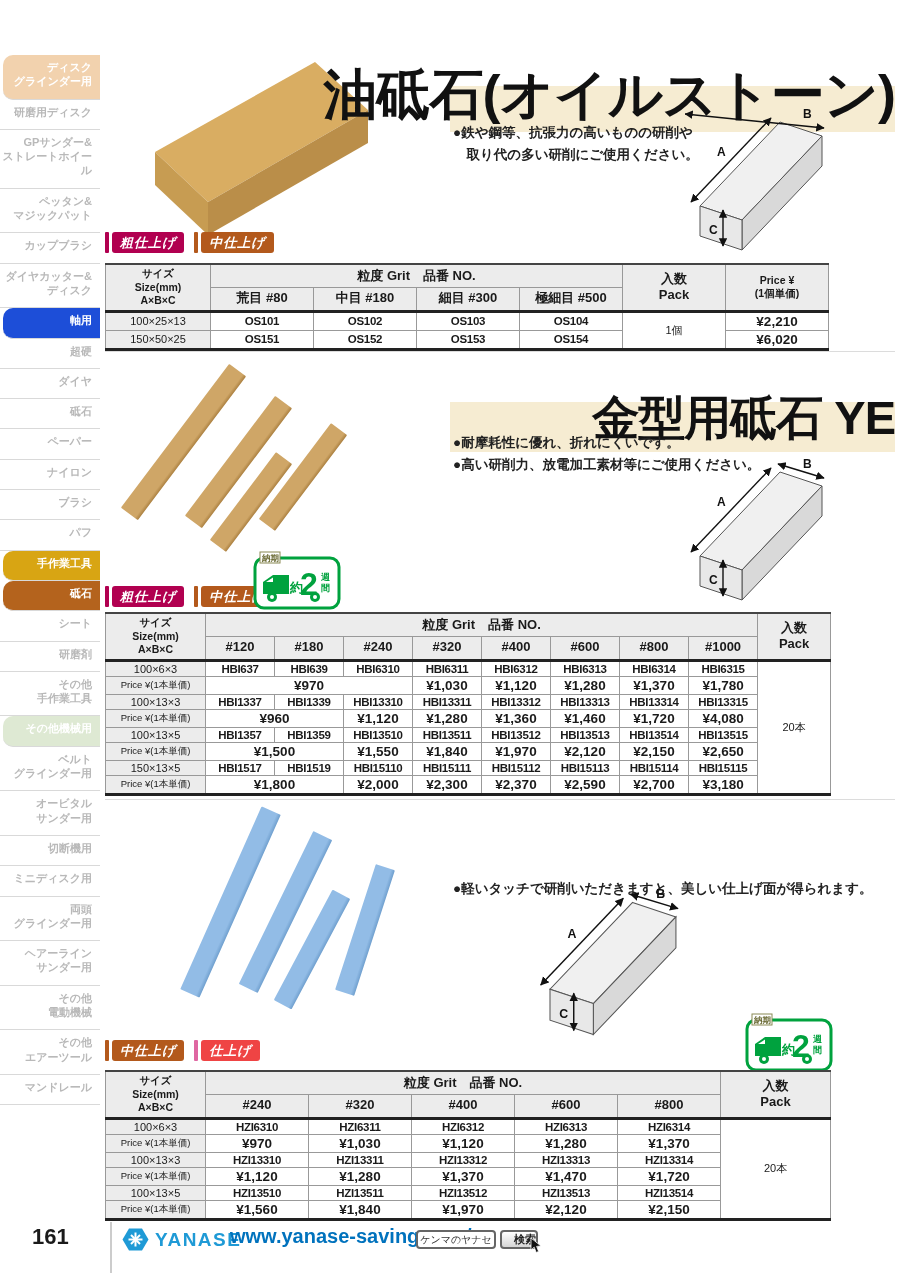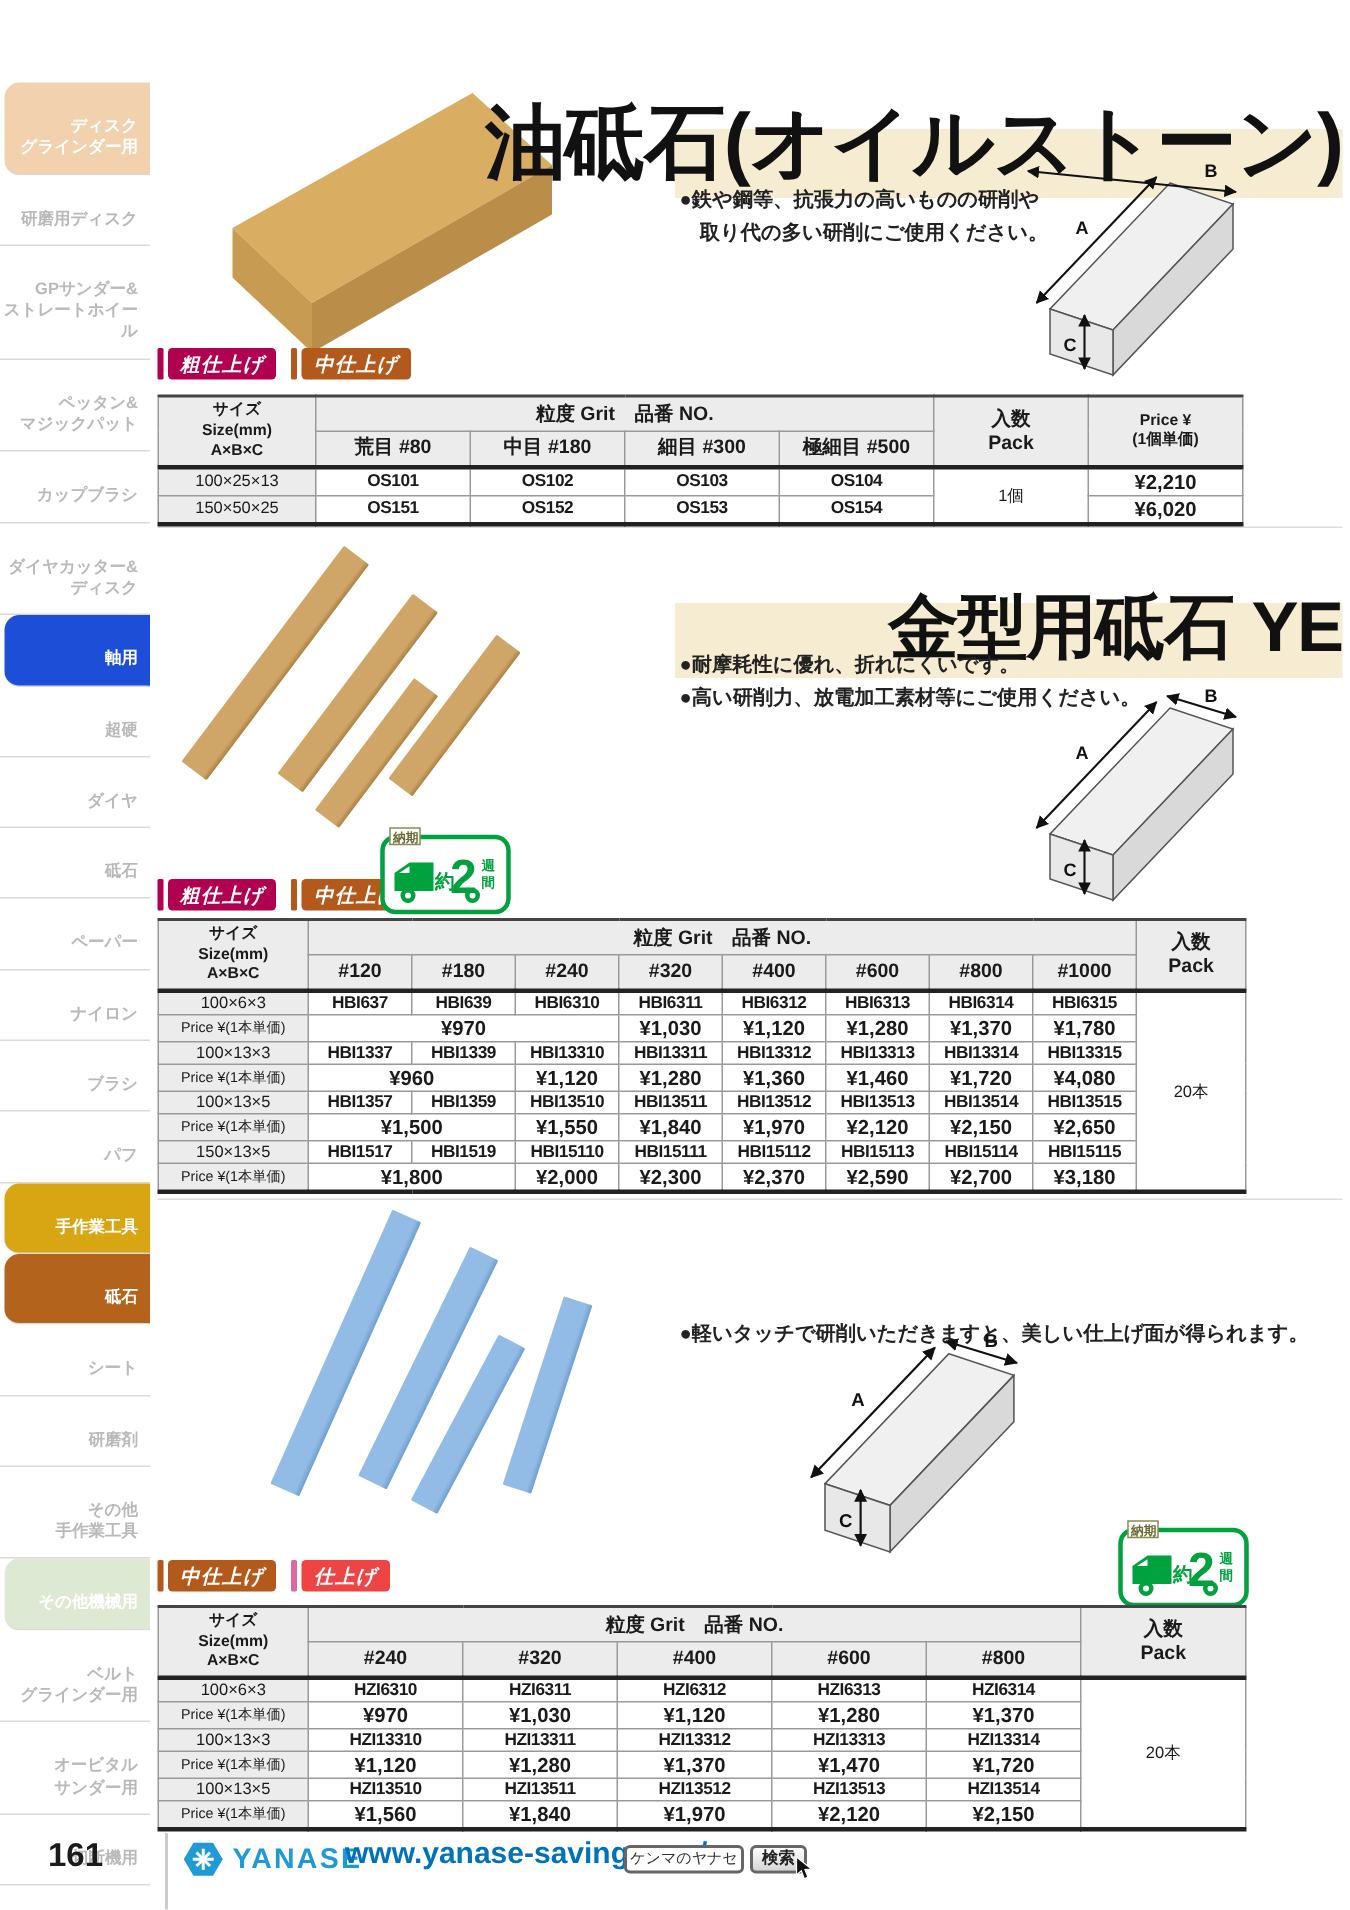--- a/index.html
+++ b/index.html
@@ -2,21 +2,21 @@
 <html><head>
 <meta charset="utf-8">
 <style>
   * { box-sizing: border-box; }
   body { margin:0; background:#fff; font-family:"Liberation Sans","DejaVu Sans",sans-serif; }
   #page { position:relative; width:900px; height:1273px; background:#fff; overflow:hidden; }
 
   
   #sidebar { position:absolute; left:0; top:55px; width:100px; }
   .side-item { font-size:11px; font-weight:bold; color:#b9b9b9; text-align:right;
-    padding:22px 8px 10px 2px; border-bottom:1px solid #d9d9d9; white-space:pre-line; line-height:1.3; }
+    padding:5px 8px 10px 2px; border-bottom:1px solid #d9d9d9; white-space:pre-line; line-height:1.3; }
   .side-item.active { color:#fff; border-radius:10px 0 0 10px; margin-left:3px; }
   #page-num { position:absolute; left:32px; top:1224px; font-size:22px; font-weight:bold; color:#1a1a1a; }
 
   
   #main { position:absolute; left:105px; top:0; width:790px; height:1273px; }
   .sep { position:absolute; left:0; width:790px; height:1px; background:#dcdcdc; }
 
   .title-wrap { position:absolute; }
   .title-band { position:absolute; background:#f6ecd2; right:0; }
   .sec-title { position:absolute; right:0; bottom:0; font-weight:bold; color:#111; white-space:nowrap; letter-spacing:-1px; }
@@ -56,21 +56,21 @@
 
   
   #footer-divider { position:absolute; left:110px; top:1222px; width:2px; height:51px; background:#ccc; }
   #brand { position:absolute; left:122px; top:1227px; display:flex; align-items:center; gap:6px; }
   #brand-name { font-size:19px; font-weight:bold; color:#1f9ad6; letter-spacing:1.5px; }
   #site-url { position:absolute; left:230px; top:1225px; font-size:20px; font-weight:bold; color:#0072bd; }
   #search-box { position:absolute; left:416px; top:1230px; width:80px; height:19px; border:2px solid #666;
     border-radius:4px; background:#fff; font-size:10px; color:#333; text-align:center; line-height:15px; }
   #search-btn { position:absolute; left:500px; top:1230px; width:38px; height:19px; border:2px solid #666;
     border-radius:4px; background:linear-gradient(#fff,#d5d5d5); font-size:11px; font-weight:bold; color:#222;
-    text-align:center; line-height:15px; }
+    text-align:right; line-height:15px; }
   #cursor { position:absolute; left:530px; top:1238px; }
 </style>
 </head>
 <body>
 
 <div id="page">
 
   <svg width="0" height="0" style="position:absolute">
     <defs>
       <marker id="ah" markerWidth="8" markerHeight="8" refX="5.5" refY="3" orient="auto-start-reverse">

